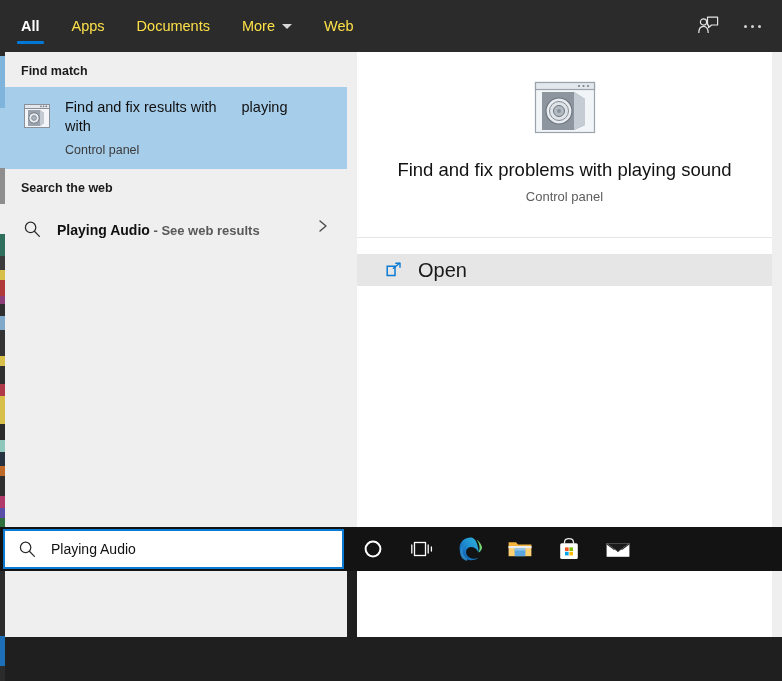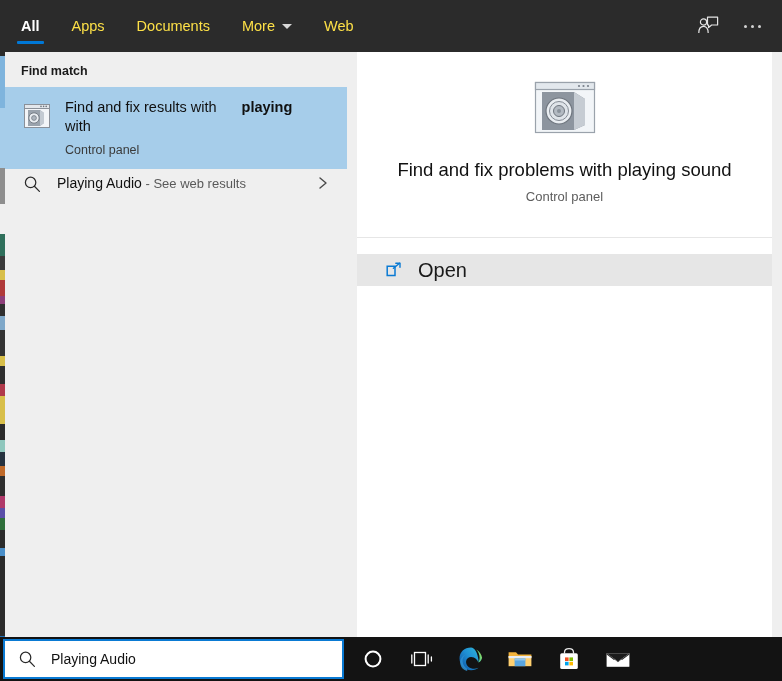--- a/index.html
+++ b/index.html
@@ -10,21 +10,21 @@
   body {
     width: 782px;
     height: 681px;
     overflow: hidden;
     font-family: "Liberation Sans", sans-serif;
     -webkit-font-smoothing: antialiased;
   }
   .root {
     position: relative;
     width: 782px;
-    height: 681px;
+    height: 571px;
     background: #efefef;
     border-radius: 22px;
   }
 
   
   .behind-strip {
     position: absolute;
     left: 0; top: 0;
     width: 5px;
     height: 681px;
@@ -135,33 +135,34 @@
     margin: 3px 12px 0 4px;
     position: relative;
   }
   .res-text { padding-top: 1px; }
   .res-title {
     font-size: 14.5px;
     color: #101010;
     line-height: 19px;
     max-width: 250px;
   }
-  .res-title b { font-weight: bold; padding-left: 21px; }
+  .res-title b { font-weight: normal; padding-left: 21px; }
   .res-sub {
     font-size: 12.5px;
     color: #3a3a3a;
     margin-top: 7px;
   }
 
   .web-row {
     display: flex;
-    align-items: flex-start;
+    align-items: flex-end;
     padding: 6px 12px 6px 16px;
     height: 40px;
     box-sizing: border-box;
+    font-weight: bold;
   }
   .web-magnifier {
     width: 22px; min-width: 22px;
     margin-right: 14px;
     display: flex;
     align-items: center;
     justify-content: center;
   }
   .web-label {
     font-size: 14px;
@@ -372,20 +373,21 @@
           <circle cx="13" cy="18" r="5.2" fill="#e9edf1" stroke="#767d86" stroke-width="1"></circle>
           <circle cx="13" cy="18" r="2.4" fill="#aeb6bf" stroke="#767d86" stroke-width="0.8"></circle>
         </svg>
       </div>
       <div class="res-text">
         <div class="res-title"><span>Find and fix results with </span><b>playing</b><span> with</span></div>
         <div class="res-sub">Control panel</div>
       </div>
     </div>
 
+    <div class="section-head">Search the web</div>
 
     <div class="web-row">
       <span class="web-magnifier">
         <svg width="18" height="18" viewBox="0 0 18 18">
           <circle cx="7.6" cy="7.4" r="5.2" fill="none" stroke="#2a2a2a" stroke-width="1.25"></circle>
           <line x1="11.4" y1="11.3" x2="16.4" y2="16.4" stroke="#2a2a2a" stroke-width="1.25" stroke-linecap="round"></line>
         </svg>
       </span>
       <span class="web-label"><span>Playing Audio</span><span class="muted"> - See web results</span></span>
       <span class="chev">

